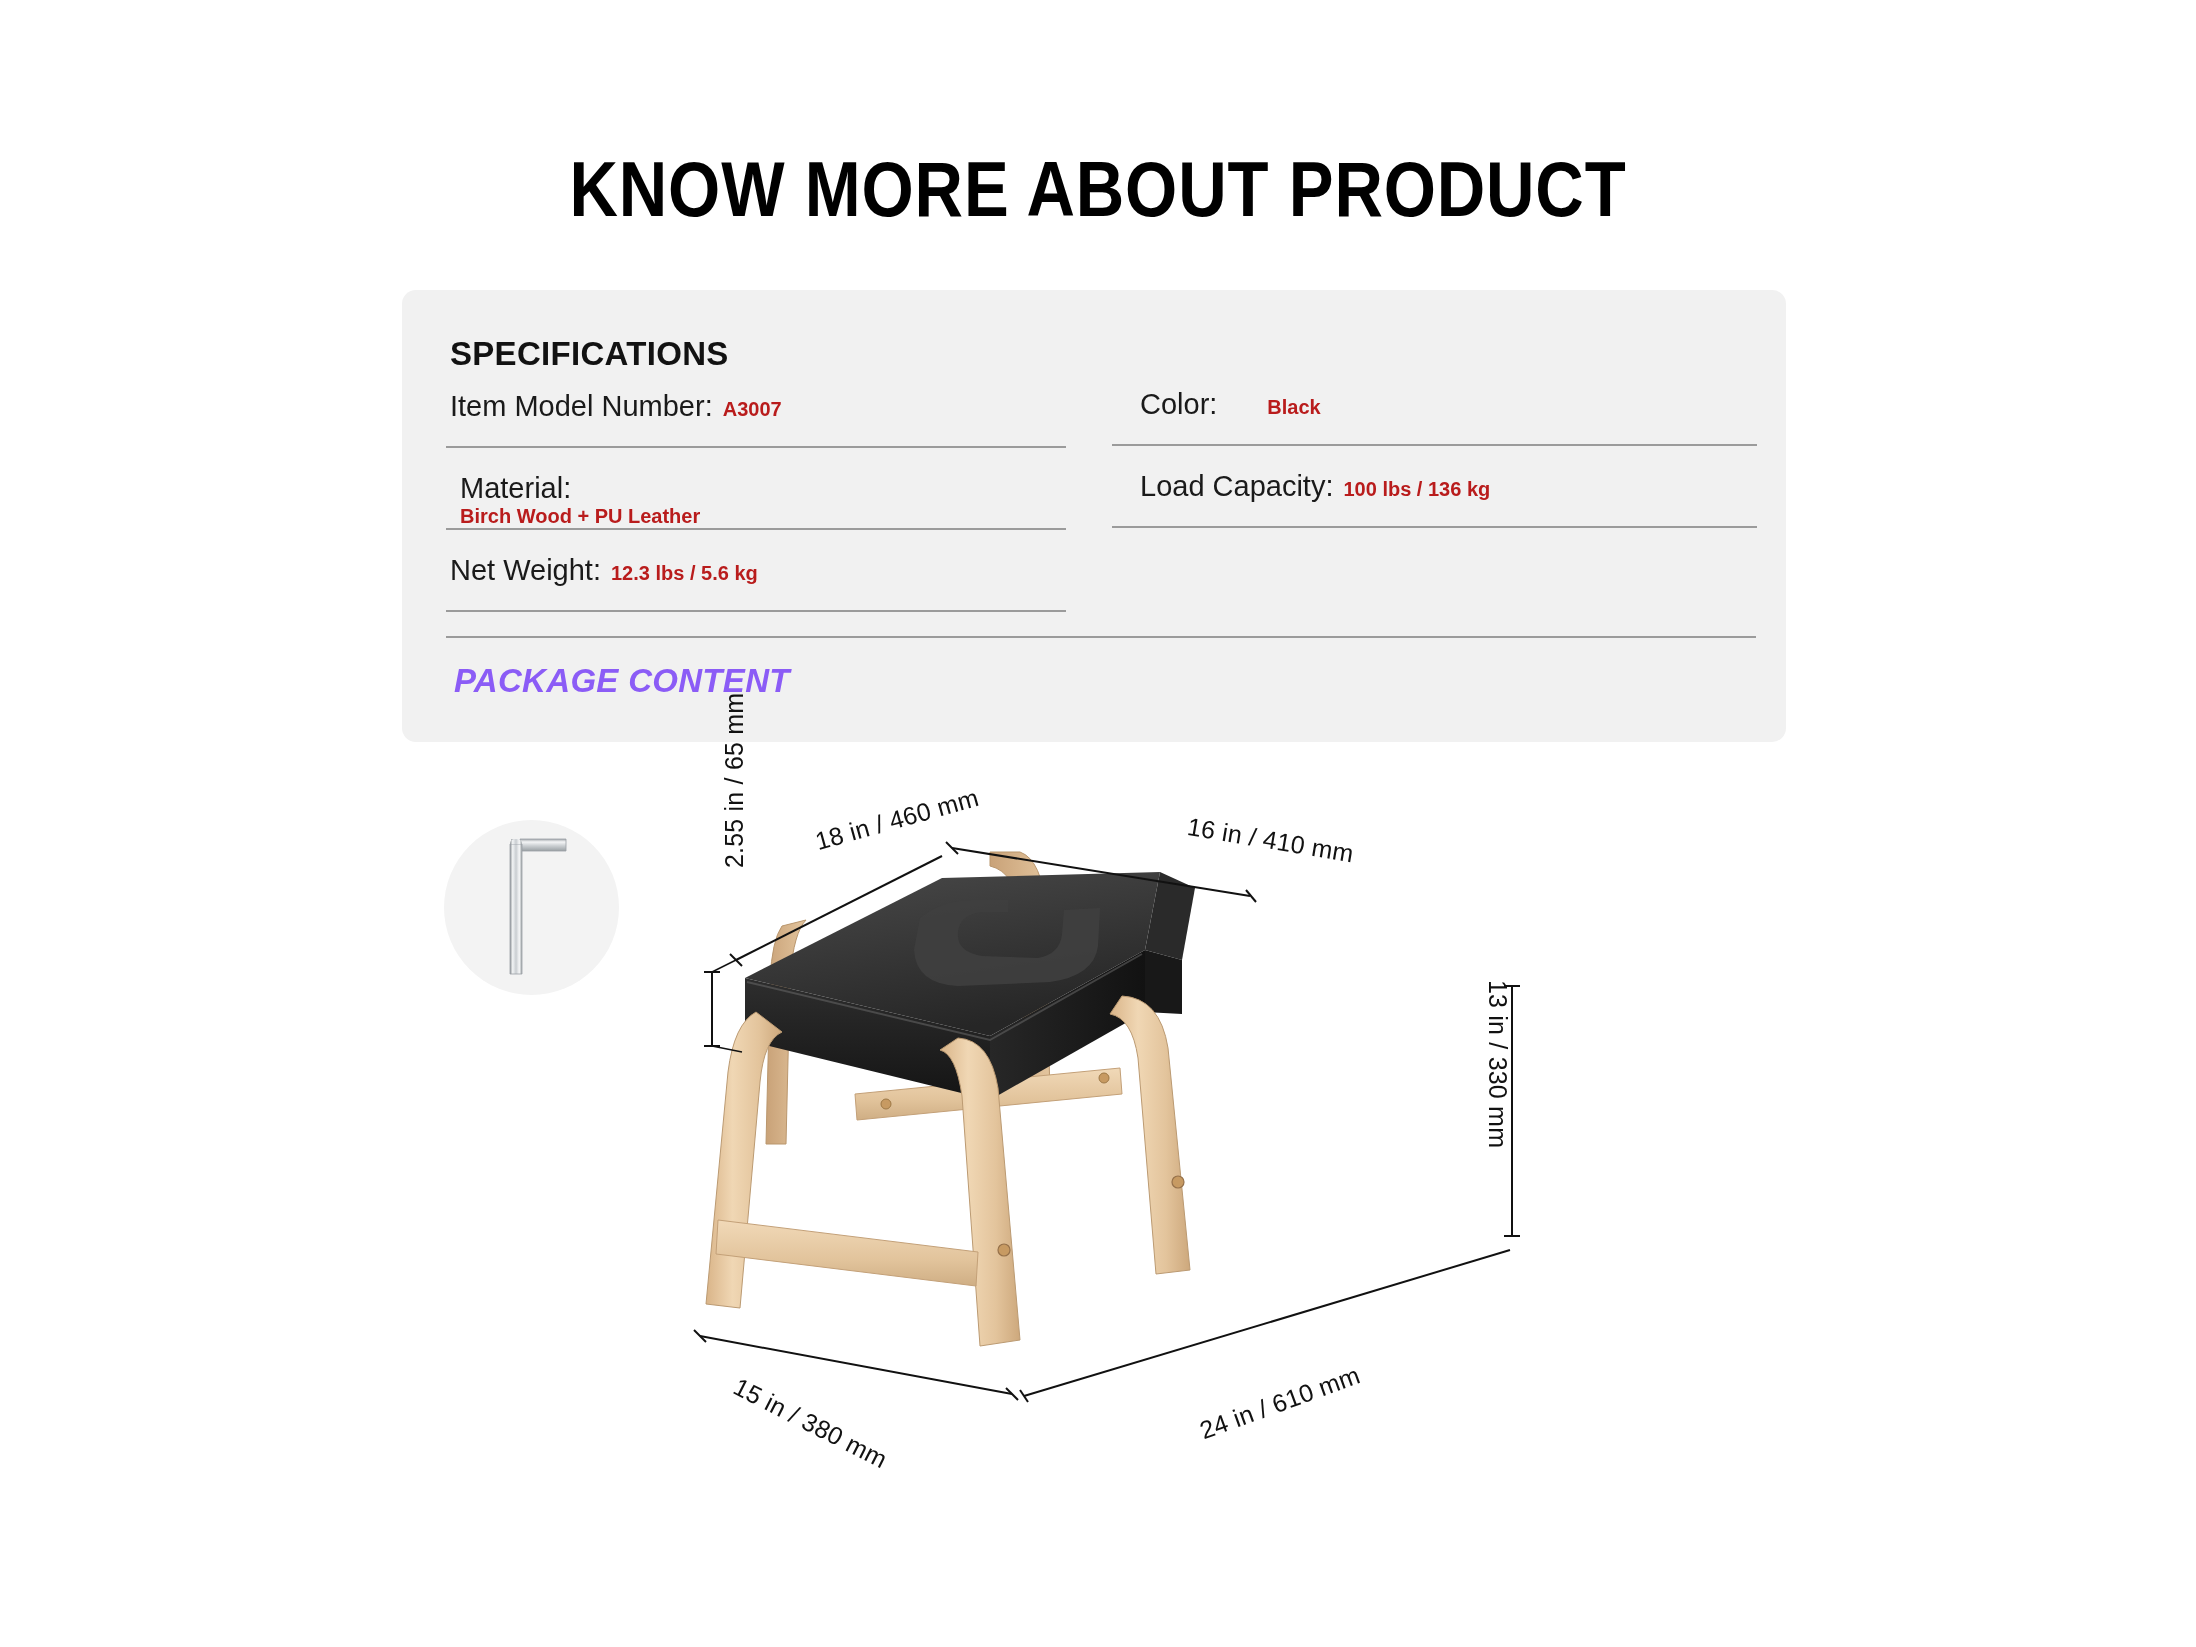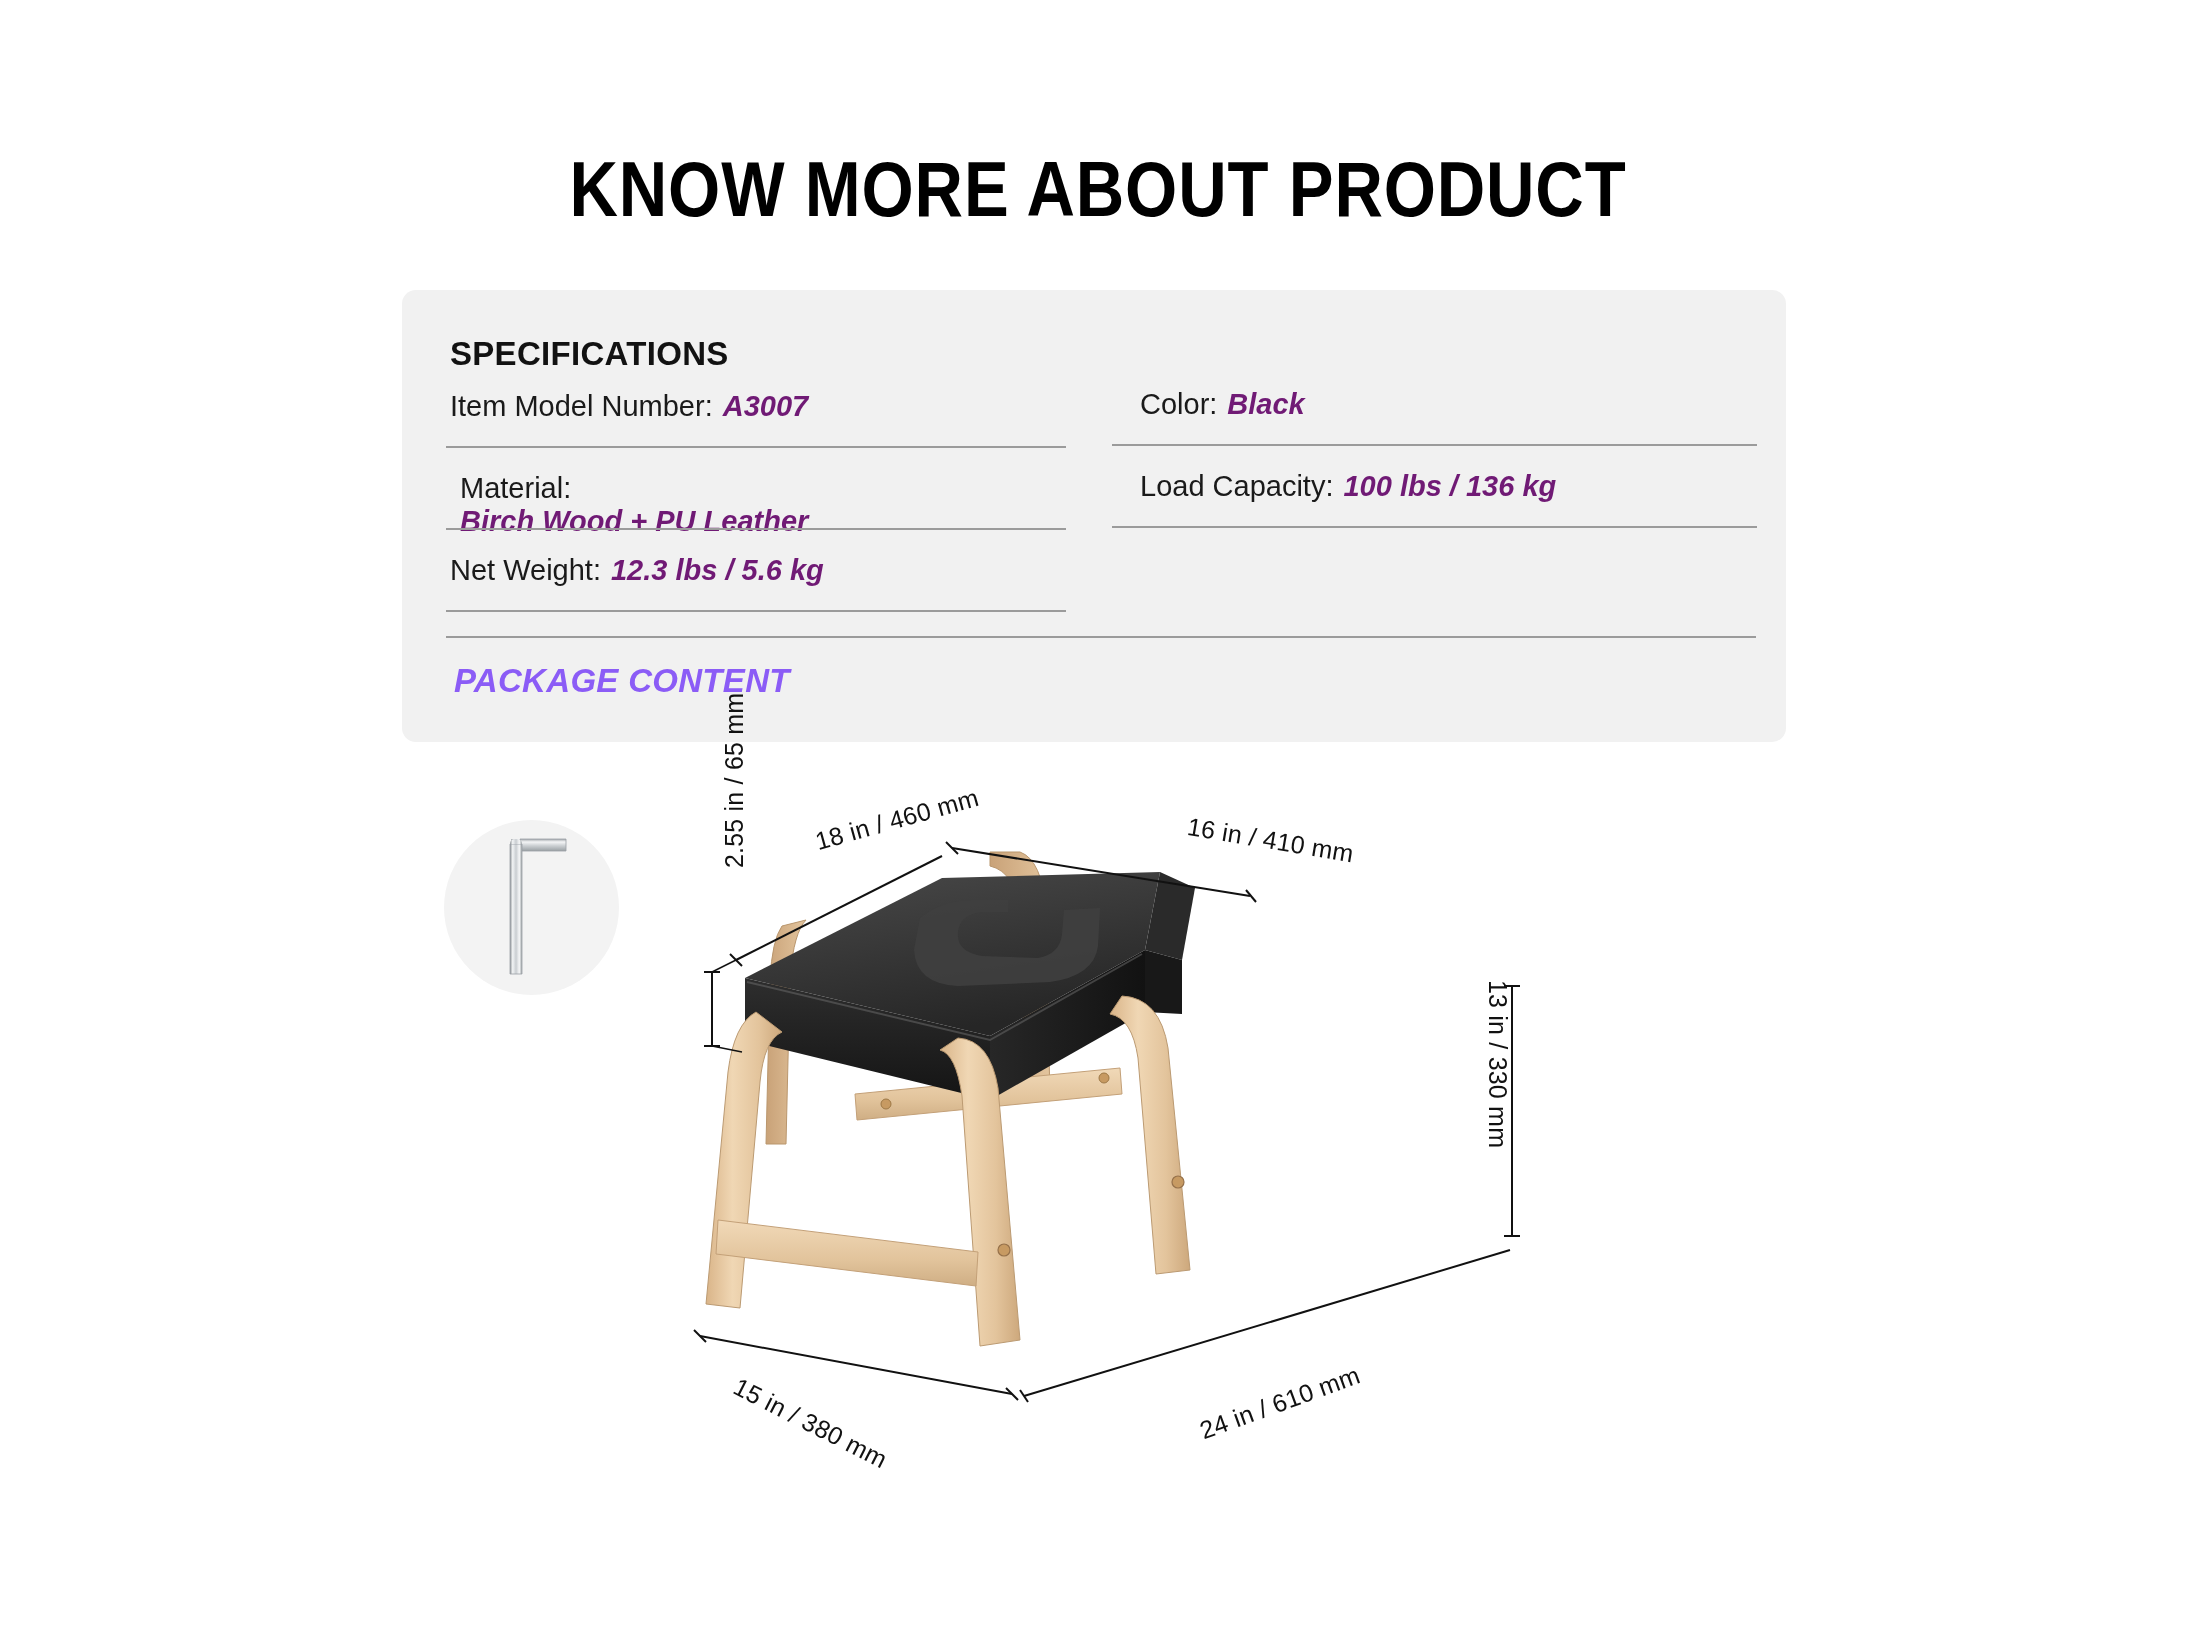--- a/index.html
+++ b/index.html
@@ -65,35 +65,34 @@
     display: flex;
     align-items: baseline;
     white-space: nowrap;
   }
   .spec-label {
     font-size: 29px;
     color: #1a1a1a;
     font-weight: 400;
   }
   .spec-value {
-    font-size: 29px;
+    font-size: 20px;
     font-weight: 700;
-    color: #701a75;
+    color: #b91c1c;
     margin-left: 10px;
-    font-style: italic;
   }
   .divider {
     position: absolute;
     height: 2px;
     background: #9b9b9b;
   }
 
   
   .row-model  { left: 48px;  top: 0px;   }
-  .row-color  { left: 738px; top: -2px;  }
+  .row-color  { left: 738px; top: -2px; gap: 40px;  }
   .row-mat    { left: 48px;  top: 82px; flex-direction: column;  }
   .row-load   { left: 738px; top: 80px;  }
   .row-weight { left: 48px;  top: 164px; }
 
   .div-left-1  { left: 44px;  top: 56px;  width: 620px; }
   .div-right-1 { left: 710px; top: 54px;  width: 645px; }
   .div-left-2  { left: 44px;  top: 138px; width: 620px; }
   .div-right-2 { left: 710px; top: 136px; width: 645px; }
   .div-left-3  { left: 44px;  top: 220px; width: 620px; }
   .div-pkg     { left: 44px;  top: 246px; width: 1310px; }

